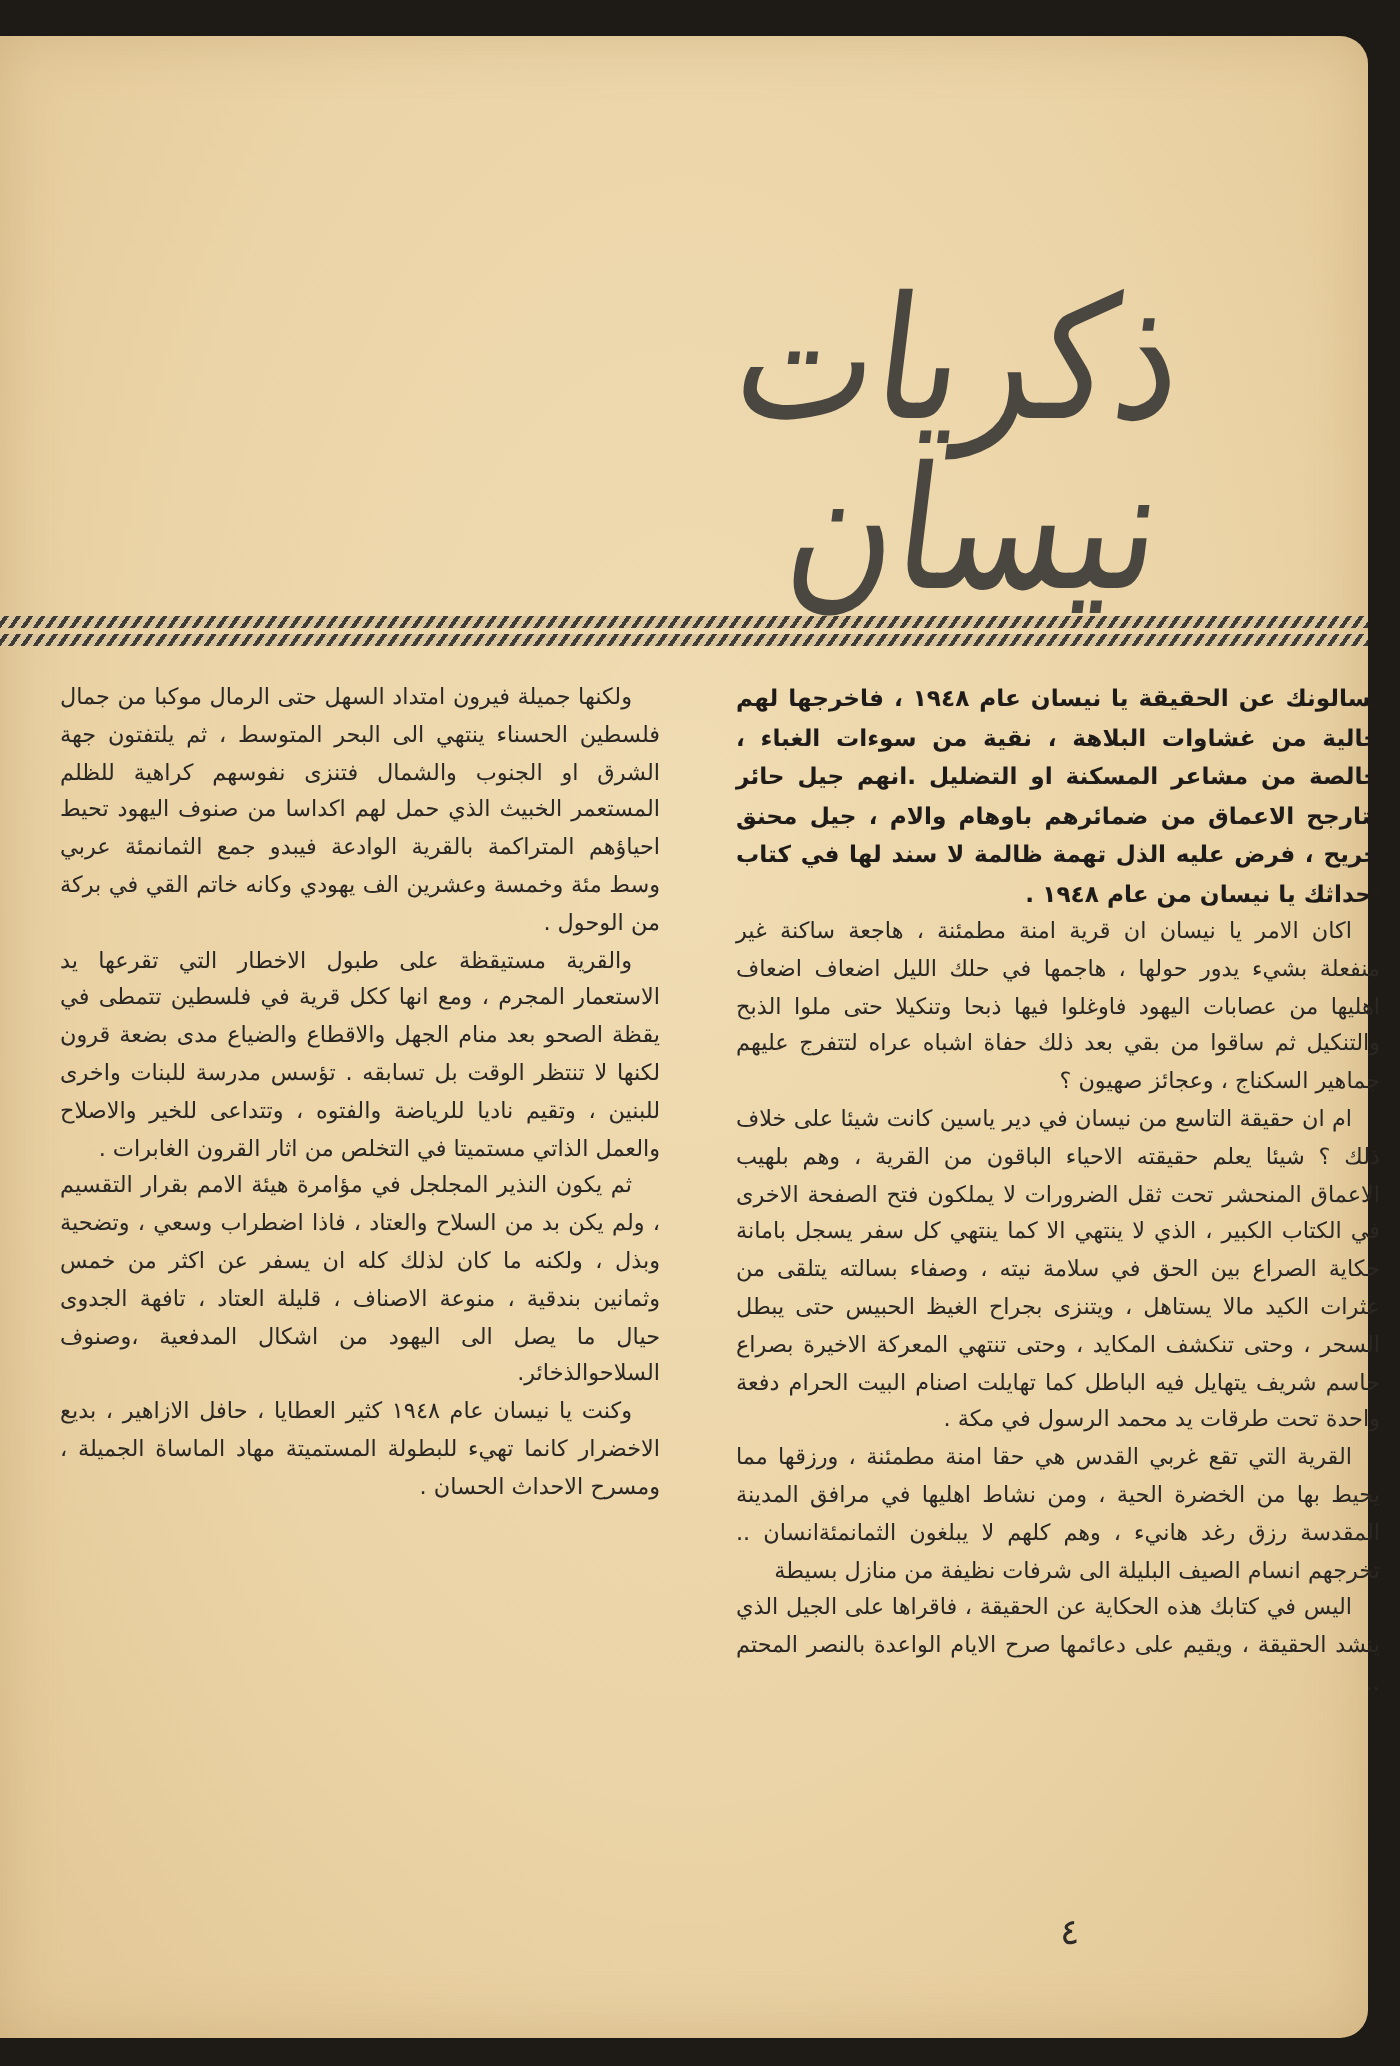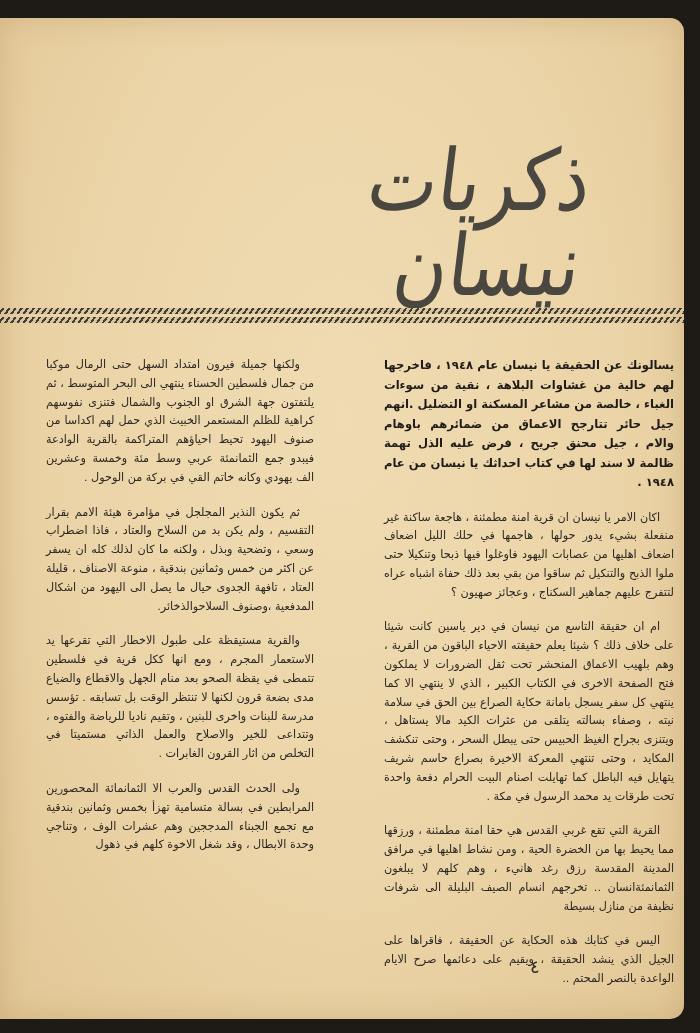--- a/index.html
+++ b/index.html
@@ -36,21 +36,21 @@
       height: 6px; margin-bottom: 3px;
       background: repeating-linear-gradient(-55deg, #3f3b36 0 2px, #d9c49c 2px 5px);
     }
     .col {
       position: absolute; top: 322px;
       direction: rtl; text-align: justify; text-align-last: right;
       font-size: 11.2px; line-height: 18.8px; color: #2b2723;
     }
     .col-right { left: 368px; width: 322px; }
     .col-left { left: 30px; width: 300px; }
-    .col p { margin: 16px; text-indent: 14px; }
+    .col p { margin: 0; text-indent: 14px; }
     .col p.intro { font-weight: bold; text-indent: 0; font-size: 11.6px; line-height: 19.5px; color: #1f1b18; }
     .page-number {
       position: absolute; left: 530px; top: 938px;
       font-size: 18px; color: #2f2b27;
     }
   </style>
 </head>
 <body>
 
 <div class="page">
@@ -67,19 +67,19 @@
   <div class="col col-right">
     <p class="intro">يسالونك عن الحقيقة يا نيسان عام ١٩٤٨ ، فاخرجها لهم خالية من غشاوات البلاهة ، نقية من سوءات الغباء ، خالصة من مشاعر المسكنة او التضليل .انهم جيل حائر تتارجح الاعماق من ضمائرهم باوهام والام ، جيل محنق جريح ، فرض عليه الذل تهمة ظالمة لا سند لها في كتاب احداثك يا نيسان من عام ١٩٤٨ .</p>
     <p>اكان الامر يا نيسان ان قرية امنة مطمئنة ، هاجعة ساكنة غير منفعلة بشيء يدور حولها ، هاجمها في حلك الليل اضعاف اضعاف اهليها من عصابات اليهود فاوغلوا فيها ذبحا وتنكيلا حتى ملوا الذبح والتنكيل ثم ساقوا من بقي بعد ذلك حفاة اشباه عراه لتتفرج عليهم جماهير السكناج ، وعجائز صهيون ؟</p>
     <p>ام ان حقيقة التاسع من نيسان في دير ياسين كانت شيئا على خلاف ذلك ؟ شيئا يعلم حقيقته الاحياء الباقون من القرية ، وهم بلهيب الاعماق المنحشر تحت ثقل الضرورات لا يملكون فتح الصفحة الاخرى في الكتاب الكبير ، الذي لا ينتهي الا كما ينتهي كل سفر يسجل بامانة حكاية الصراع بين الحق في سلامة نيته ، وصفاء بسالته يتلقى من عثرات الكيد مالا يستاهل ، ويتنزى بجراح الغيظ الحبيس حتى يبطل السحر ، وحتى تنكشف المكايد ، وحتى تنتهي المعركة الاخيرة بصراع حاسم شريف يتهايل فيه الباطل كما تهايلت اصنام البيت الحرام دفعة واحدة تحت طرقات يد محمد الرسول في مكة .</p>
     <p>القرية التي تقع غربي القدس هي حقا امنة مطمئنة ، ورزقها مما يحيط بها من الخضرة الحية ، ومن نشاط اهليها في مرافق المدينة المقدسة رزق رغد هانيء ، وهم كلهم لا يبلغون الثمانمئةانسان .. تخرجهم انسام الصيف البليلة الى شرفات نظيفة من منازل بسيطة</p>
     <p>اليس في كتابك هذه الحكاية عن الحقيقة ، فاقراها على الجيل الذي ينشد الحقيقة ، ويقيم على دعائمها صرح الايام الواعدة بالنصر المحتم ..</p>
   </div>
 
   <div class="col col-left">
     <p>ولكنها جميلة فيرون امتداد السهل حتى الرمال موكبا من جمال فلسطين الحسناء ينتهي الى البحر المتوسط ، ثم يلتفتون جهة الشرق او الجنوب والشمال فتنزى نفوسهم كراهية للظلم المستعمر الخبيث الذي حمل لهم اكداسا من صنوف اليهود تحيط احياؤهم المتراكمة بالقرية الوادعة فيبدو جمع الثمانمئة عربي وسط مئة وخمسة وعشرين الف يهودي وكانه خاتم القي في بركة من الوحول .</p>
+    <p>والقرية مستيقظة على طبول الاخطار التي تقرعها يد الاستعمار المجرم ، ومع انها ككل قرية في فلسطين تتمطى في يقظة الصحو بعد منام الجهل والاقطاع والضياع مدى بضعة قرون لكنها لا تنتظر الوقت بل تسابقه . تؤسس مدرسة للبنات واخرى للبنين ، وتقيم ناديا للرياضة والفتوه ، وتتداعى للخير والاصلاح والعمل الذاتي مستميتا في التخلص من اثار القرون الغابرات .</p>
     <p>ثم يكون النذير المجلجل في مؤامرة هيئة الامم بقرار التقسيم ، ولم يكن بد من السلاح والعتاد ، فاذا اضطراب وسعي ، وتضحية وبذل ، ولكنه ما كان لذلك كله ان يسفر عن اكثر من خمس وثمانين بندقية ، منوعة الاصناف ، قليلة العتاد ، تافهة الجدوى حيال ما يصل الى اليهود من اشكال المدفعية ،وصنوف السلاحوالذخائر.</p>
-    <p>والقرية مستيقظة على طبول الاخطار التي تقرعها يد الاستعمار المجرم ، ومع انها ككل قرية في فلسطين تتمطى في يقظة الصحو بعد منام الجهل والاقطاع والضياع مدى بضعة قرون لكنها لا تنتظر الوقت بل تسابقه . تؤسس مدرسة للبنات واخرى للبنين ، وتقيم ناديا للرياضة والفتوه ، وتتداعى للخير والاصلاح والعمل الذاتي مستميتا في التخلص من اثار القرون الغابرات .</p>
-    <p>ولى الحدث القدس والعرب الا الثمانمائة المحصورين المرابطين في بسالة متسامية تهزأ بخمس وثمانين بندقية مع تجمع الجبناء المدججين وهم عشرات الوف ، وتناجي وحدة الابطال ، وقد شغل الاخوة كلهم في ذهول</p>
+    <p>وكنت يا نيسان عام ١٩٤٨ كثير العطايا ، حافل الازاهير ، بديع الاخضرار كانما تهيء للبطولة المستميتة مهاد الماساة الجميلة ، ومسرح الاحداث الحسان .</p>
   </div>
 
   <div class="page-number">٤</div>
 </div>
 
 </body></html>

